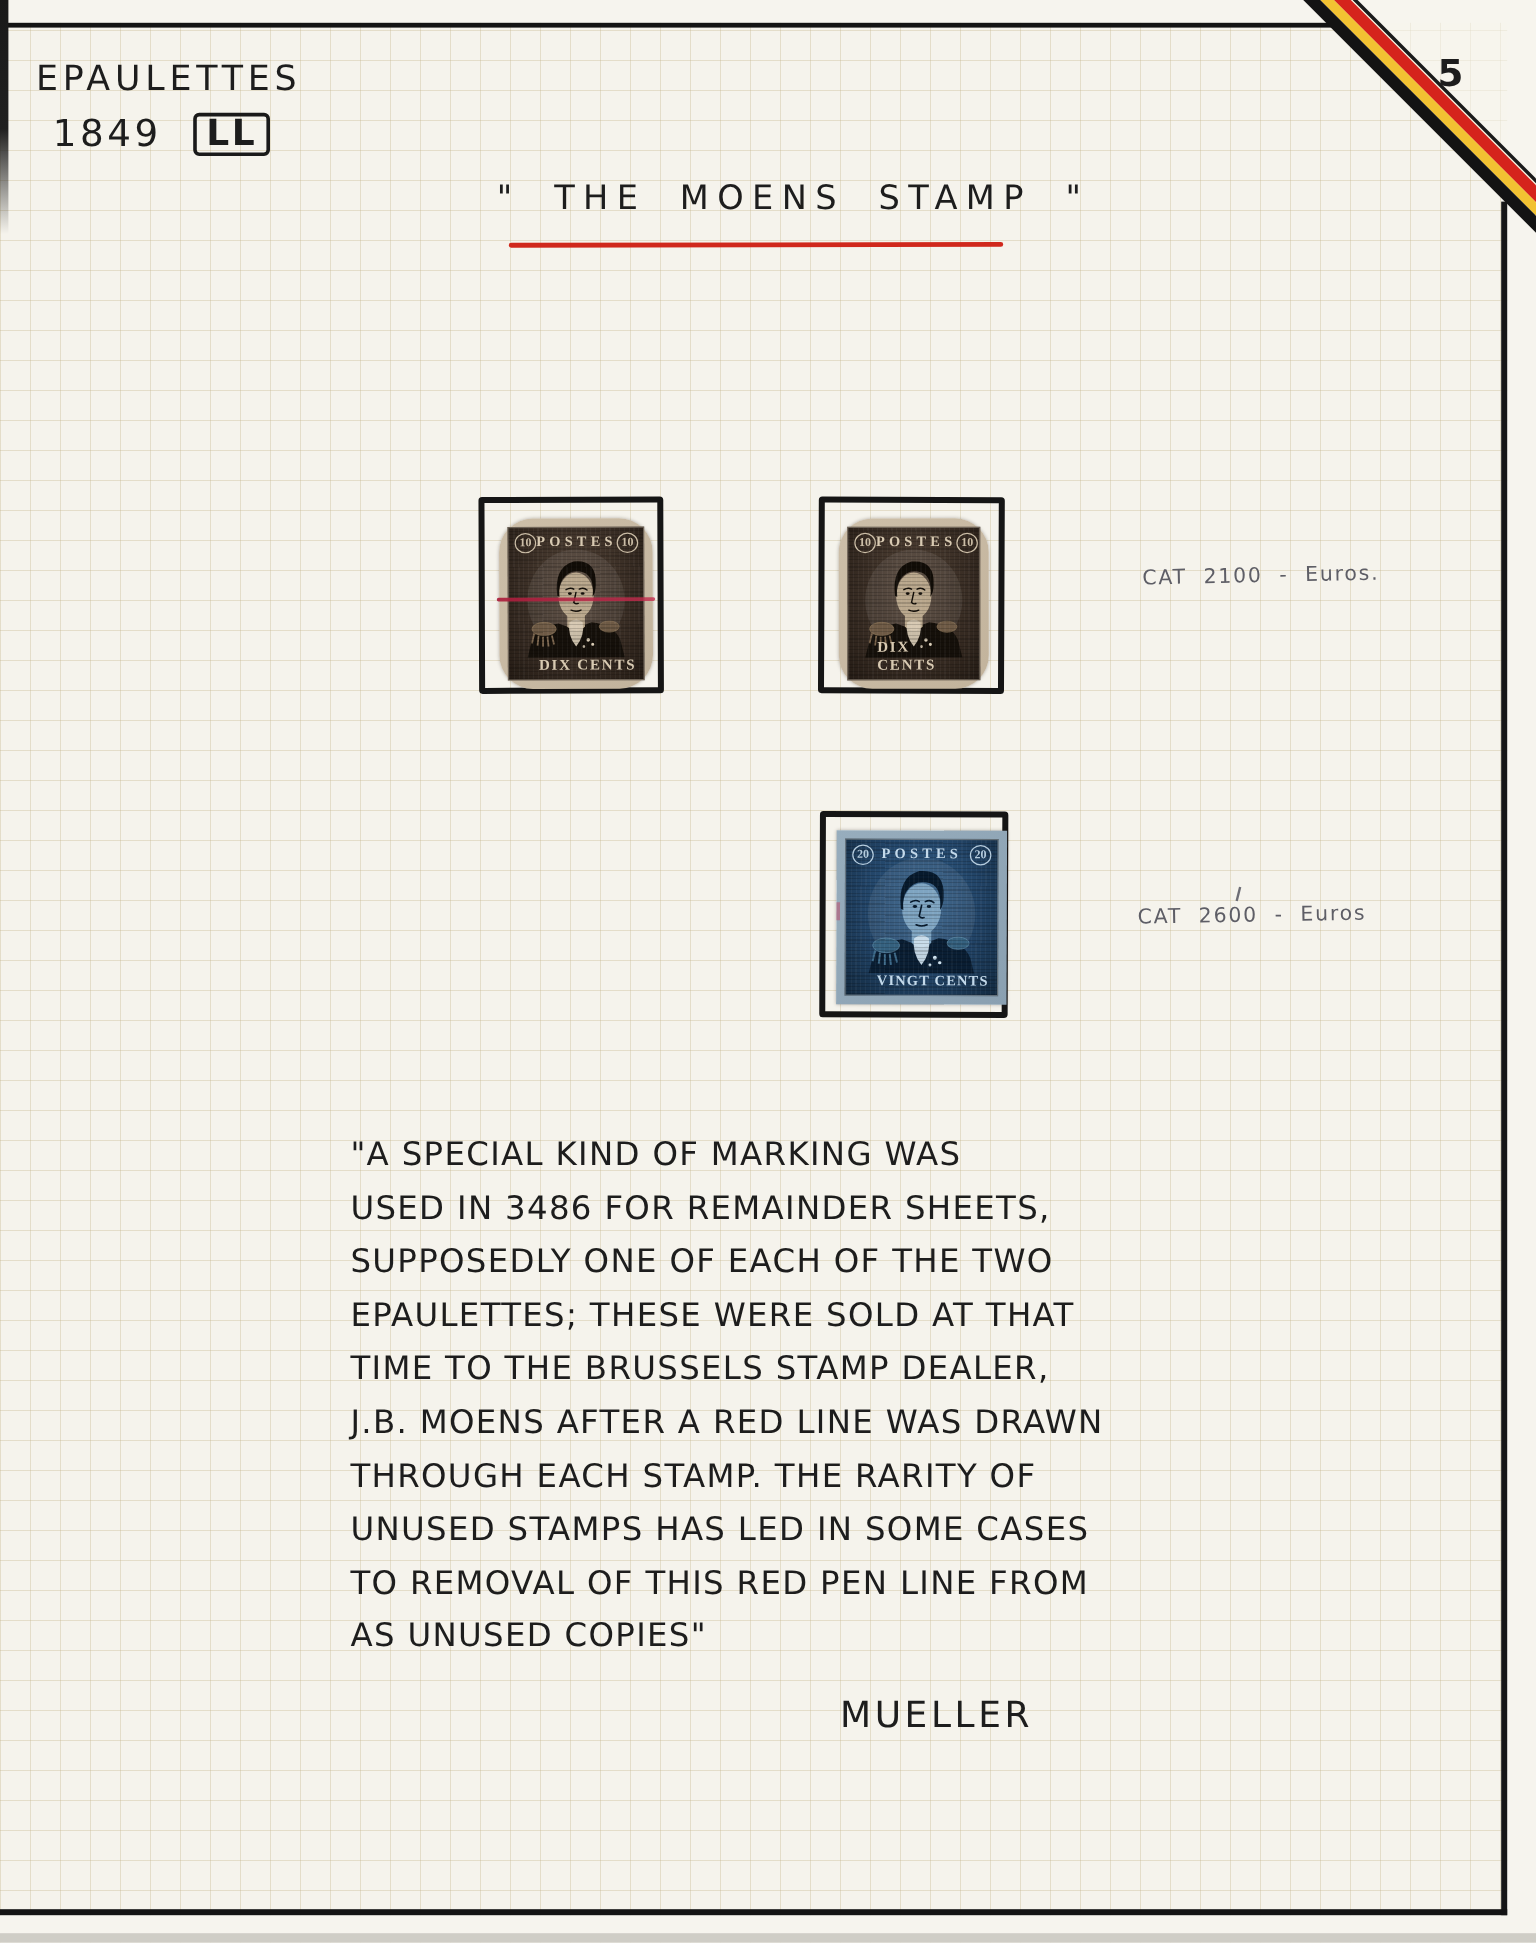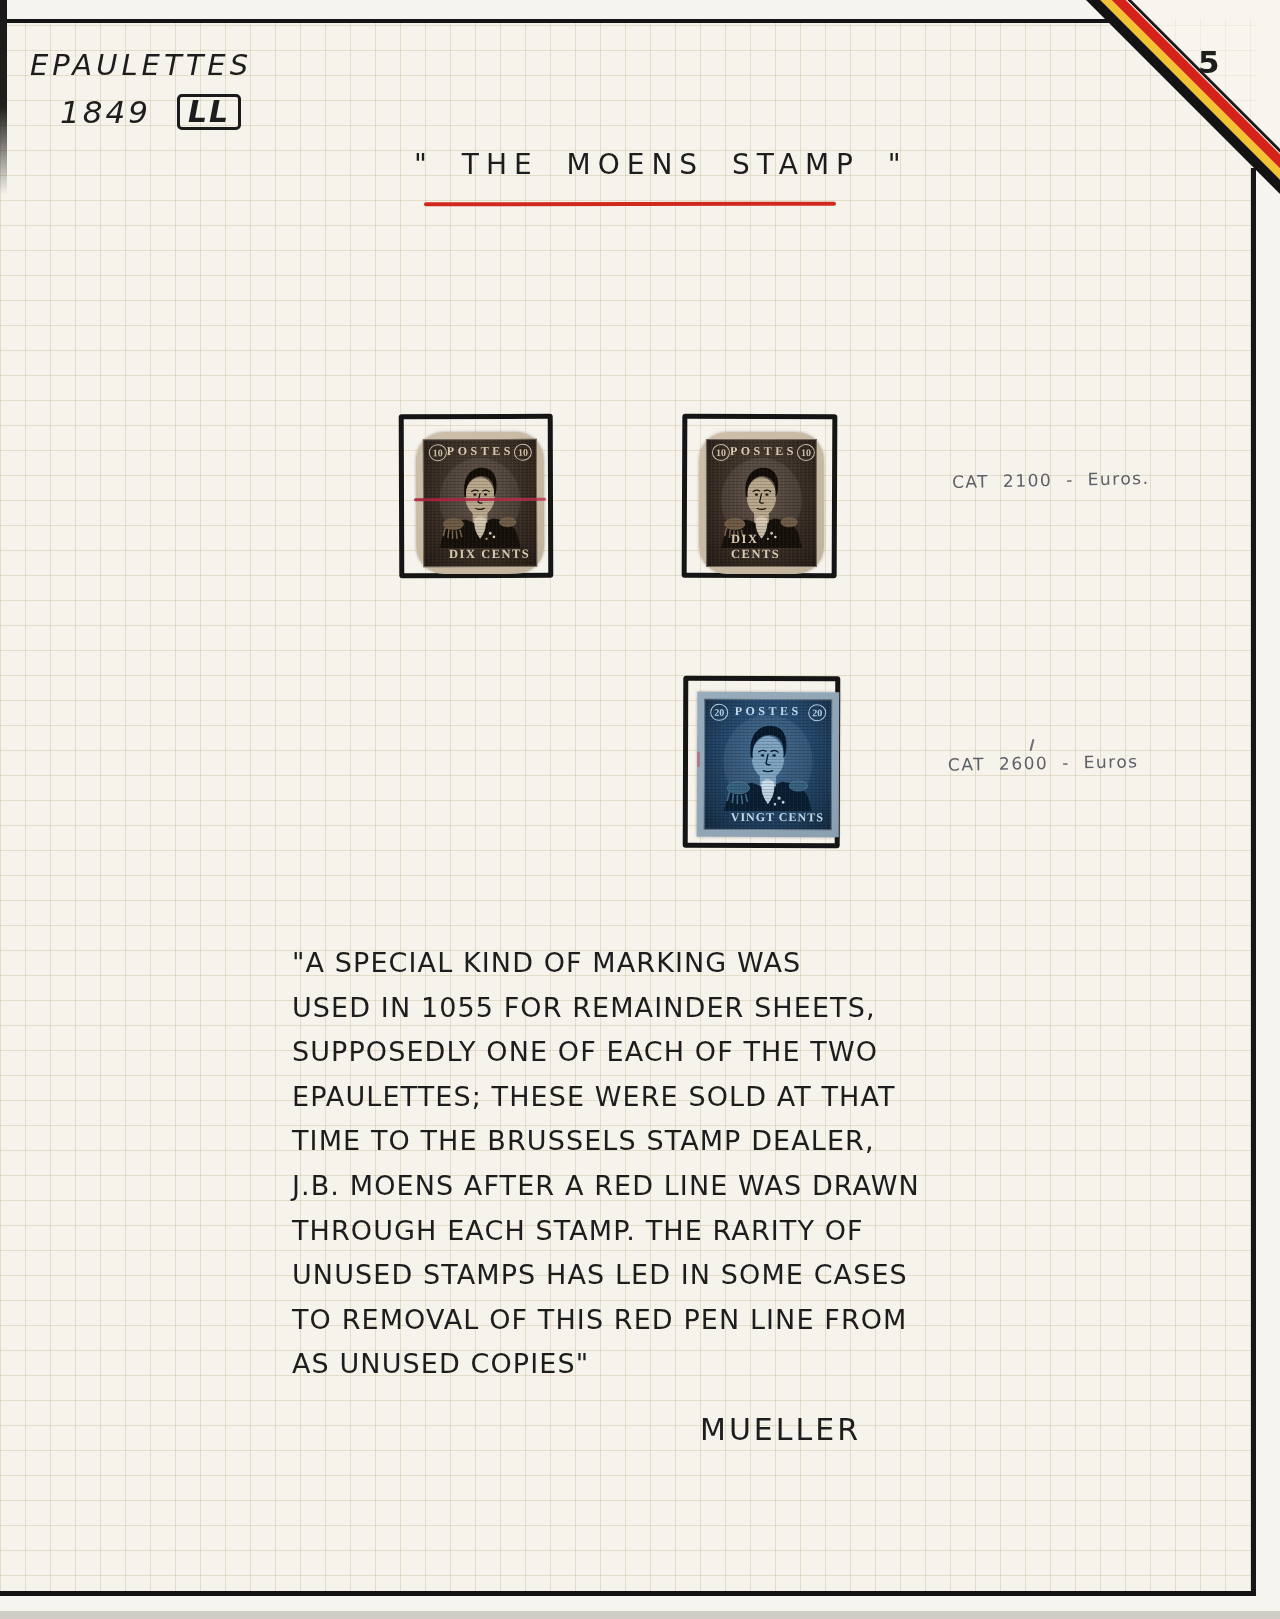--- a/index.html
+++ b/index.html
@@ -28,24 +28,24 @@
   .ribbon{position:absolute;left:990px;top:-198px;width:600px;height:333px;transform:rotate(45deg);z-index:4;}
   .ribbon .fill{height:301px;background:rgba(247,245,239,0.55);}
   .ribbon .thin-black{height:3px;background:#1a1a1a;}
   .ribbon .gap{height:1px;background:#f3ecd9;}
   .ribbon .red{height:10px;background:#d5231c;}
   .ribbon .yellow{height:8px;background:#f2c232;}
   .ribbon .black{height:10px;background:#131313;}
 
   .page-number{position:absolute;left:1198px;top:44px;font-size:31px;font-weight:bold;z-index:6;}
 
-  .album-header{position:absolute;left:30px;top:48px;z-index:3;font-style:italic;}
+  .album-header{position:absolute;left:30px;top:48px;z-index:3;}
   .series{font-size:29px;letter-spacing:4px;}
   .year-row{margin-top:12px;margin-left:14px;display:flex;align-items:center;gap:26px;}
-  .year{font-size:31px;letter-spacing:3px;margin-left:16px;}
+  .year{font-size:31px;letter-spacing:3px;}
   .code-box{border:3px solid #1a1a1a;border-radius:5px;padding:0 8px;font-size:30px;font-weight:bold;letter-spacing:2px;line-height:30px;}
 
   .title{position:absolute;left:414px;top:148px;font-size:28px;letter-spacing:7px;word-spacing:12px;white-space:nowrap;z-index:3;}
   .title-underline{position:absolute;left:424px;top:202px;width:412px;height:4px;background:#d0281c;border-radius:2px;transform:rotate(-0.1deg);z-index:3;}
 
   .frame{position:absolute;box-sizing:border-box;border:5px solid #151515;border-radius:3px;z-index:3;}
   .f1{left:399px;top:414px;width:154px;height:164px;transform:rotate(-0.2deg);}
   .f2{left:682px;top:414px;width:155px;height:164px;transform:rotate(0.25deg);}
   .f3{left:683px;top:676px;width:157px;height:172px;transform:rotate(0.2deg);}
 
@@ -264,21 +264,21 @@
       <div class="red-smudge"></div>
     </div>
   </div>
 
   <div class="note n1">CAT  2100 - Euros.</div>
   <div class="tick"></div>
   <div class="note n2">CAT  2600 - Euros</div>
 
   <div class="quote">
     <div>"A SPECIAL KIND OF MARKING WAS</div>
-    <div>USED IN 1055 FOR REMAINDER SHEETS,</div>
+    <div>USED IN 3486 FOR REMAINDER SHEETS,</div>
     <div>SUPPOSEDLY ONE OF EACH OF THE TWO</div>
     <div>EPAULETTES; THESE WERE SOLD AT THAT</div>
     <div>TIME TO THE BRUSSELS STAMP DEALER,</div>
     <div>J.B. MOENS AFTER A RED LINE WAS DRAWN</div>
     <div>THROUGH EACH STAMP. THE RARITY OF</div>
     <div>UNUSED STAMPS HAS LED IN SOME CASES</div>
     <div>TO REMOVAL OF THIS RED PEN LINE FROM</div>
     <div>AS UNUSED COPIES"</div>
   </div>
   <div class="attribution">MUELLER</div>

